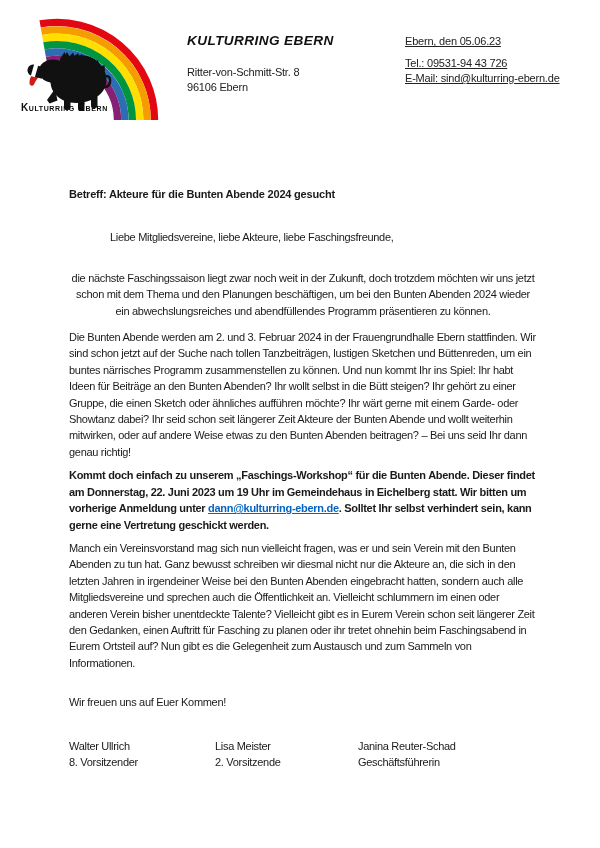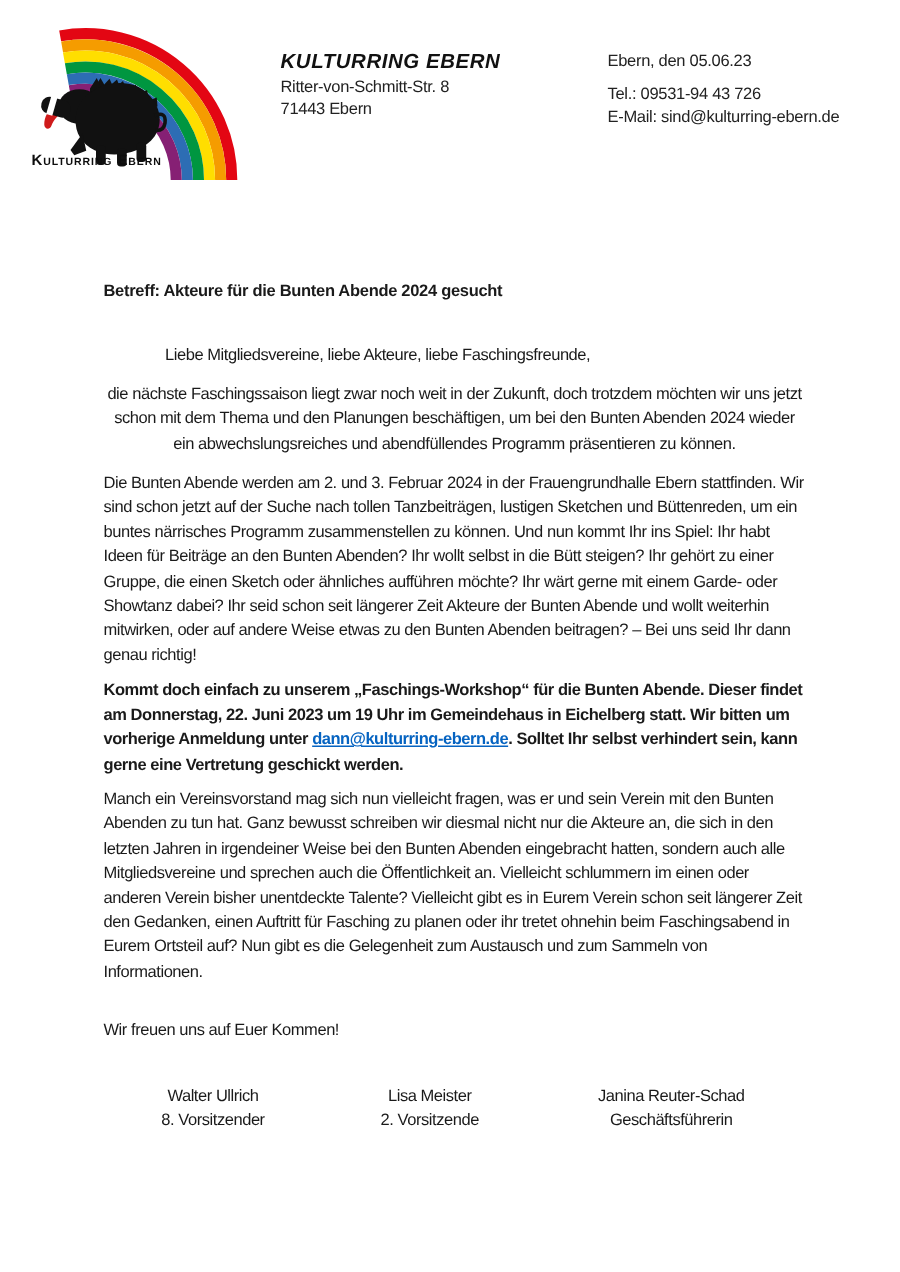--- a/index.html
+++ b/index.html
@@ -22,43 +22,43 @@
     font-size:10px; font-weight:bold; font-variant:small-caps;
     letter-spacing:0.6px; color:#0d0d0d; white-space:nowrap;
   }
 
   
   .header-center { position:absolute; left:187px; top:33px; }
   .org-name {
     font-size:13.6px; font-weight:bold; font-style:italic;
     letter-spacing:0.4px; color:#111; white-space:nowrap;
   }
-  .org-address { margin-top:3px; font-size:11px; letter-spacing:-0.2px; line-height:15px; color:#222; }
+  .org-address { margin-top:17px; font-size:11px; letter-spacing:-0.2px; line-height:15px; color:#222; }
 
-  .header-right { position:absolute; left:405px; top:35px; font-size:11px; letter-spacing:-0.2px; color:#222; }
+  .header-right { position:absolute; left:405px; top:35px; font-size:11px; letter-spacing:-0.2px; color:#222;text-decoration:underline; }
   .date-line { margin-bottom:9px; }
   .contact-lines { line-height:15px; }
 
   
   .letter {
     position:absolute; left:69px; top:186px; width:468px;
     font-size:11px; letter-spacing:-0.3px; line-height:16.4px;
     color:#1a1a1a;
   }
   .subject { font-size:11px; font-weight:bold; letter-spacing:-0.2px; margin-bottom:27px; }
-  .salutation { margin-bottom:9px;padding-left:41px; }
+  .salutation { margin-bottom:24px;padding-left:41px; }
   .para { margin-bottom:10px;text-align:center; }
   .para-tight { margin-bottom:7px; }
   .workshop { font-weight:bold; margin-bottom:7px; }
   .email-link { color:#0563c1; text-decoration:underline; font-weight:bold; cursor:pointer; }
   .para-last { margin-bottom:23px; }
   .closing { margin-bottom:27px; }
 
   .signatures { display:flex; }
-  .sig-col { line-height:16.4px;text-align:center; }
+  .sig-col { line-height:16.4px; }
   .sig-col-1 { width:146px; }
   .sig-col-2 { width:143px; }
   .sig-col-3 { flex:1; }
 </style>
 </head>
 <body>
 
 <div class="page">
 
   <div class="logo">
@@ -92,21 +92,21 @@
         <path d="M83,63 q8,-3 7,5 q-0.8,5.5 -6.5,5" stroke="#111111" stroke-width="2.4" fill="none"></path>
       </g>
     </svg>
   </div>
   <div class="logo-wordmark">Kulturring Ebern</div>
 
   <div class="header-center">
     <div class="org-name">KULTURRING EBERN</div>
     <div class="org-address">
       <div>Ritter-von-Schmitt-Str. 8</div>
-      <div>71443 Ebern</div>
+      <div>96106 Ebern</div>
     </div>
   </div>
 
   <div class="header-right">
     <div class="date-line">Ebern, den 05.06.23</div>
     <div class="contact-lines">
       <div>Tel.: 09531-94 43 726</div>
       <div>E-Mail: sind@kulturring-ebern.de</div>
     </div>
   </div>

